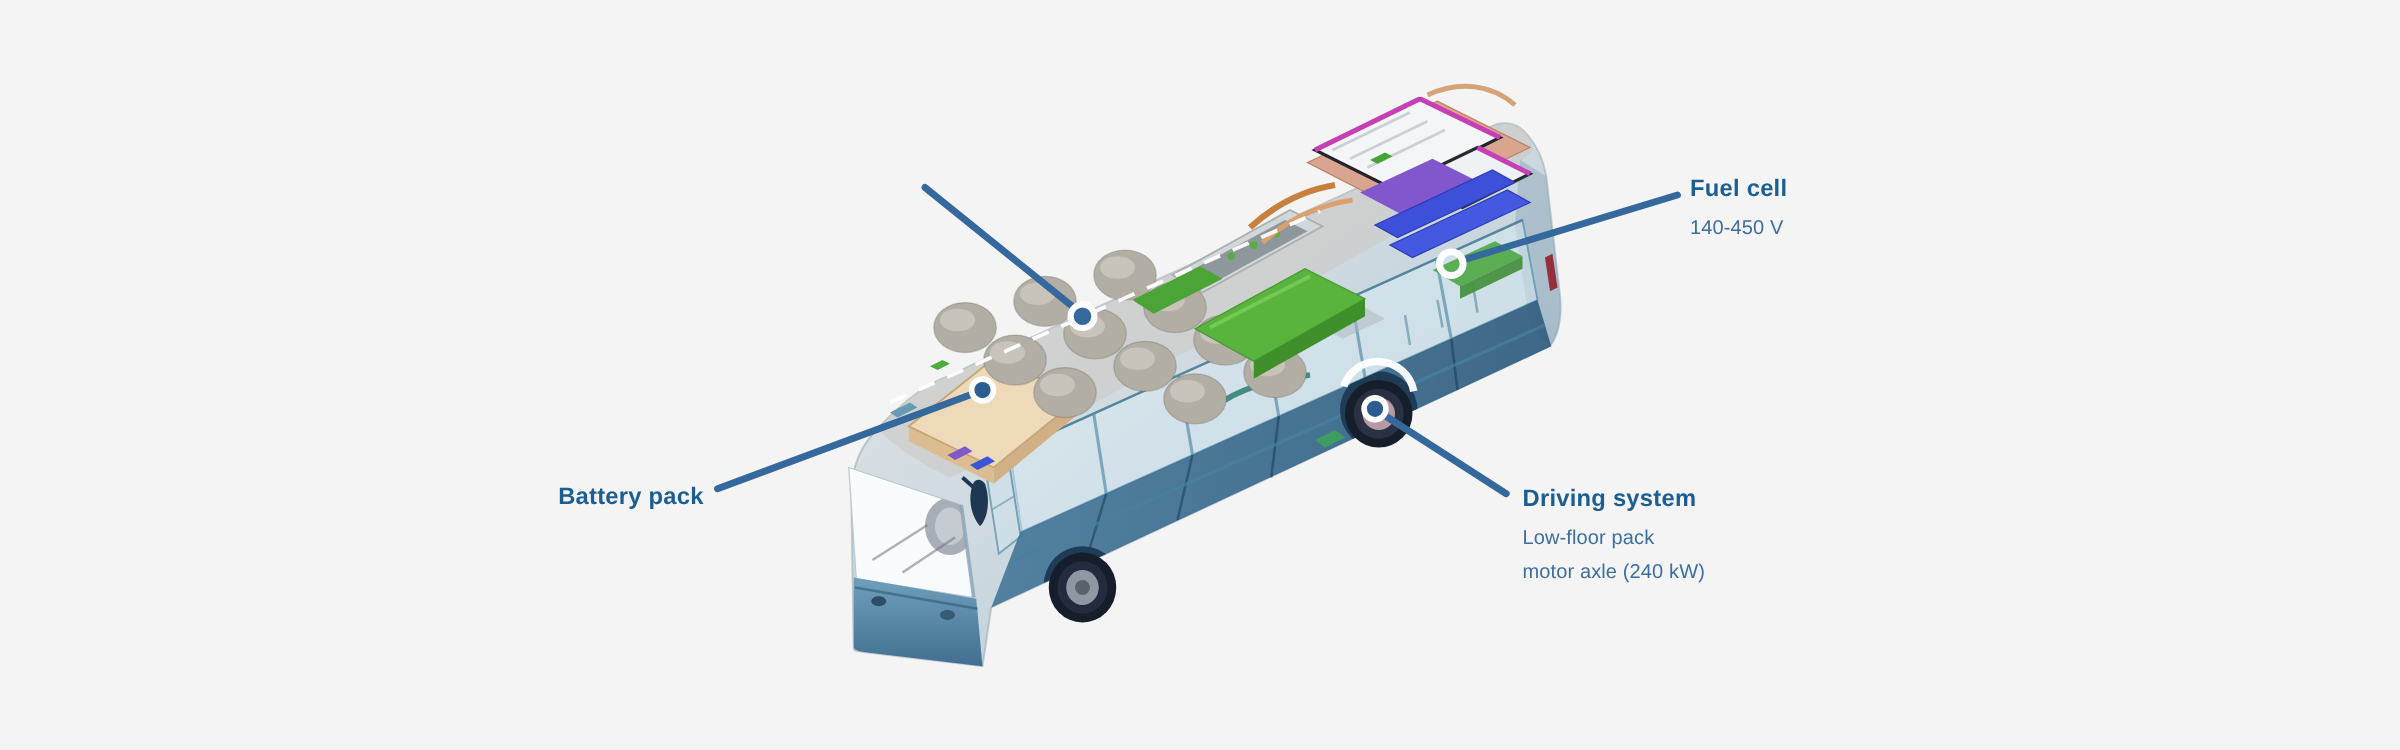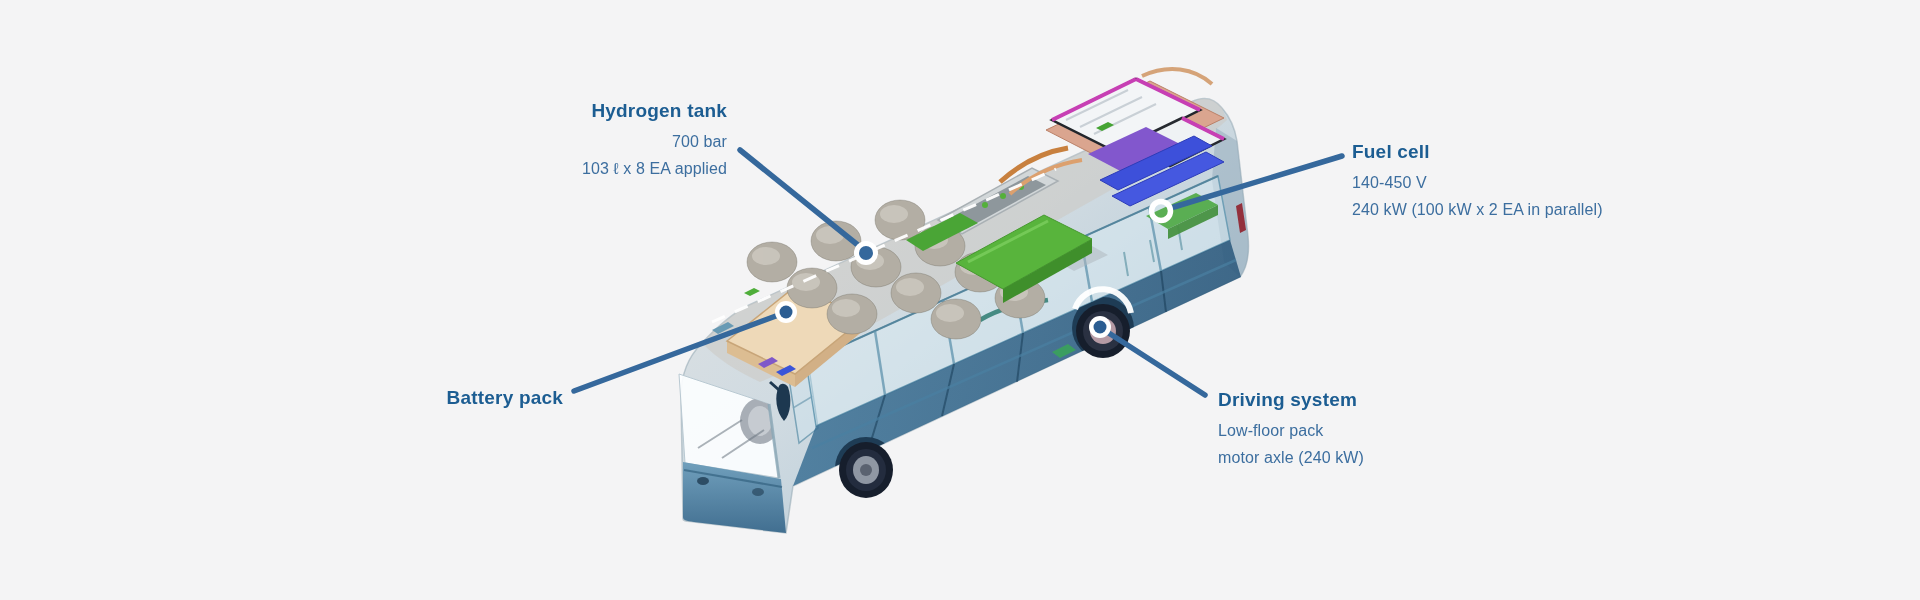--- a/index.html
+++ b/index.html
@@ -241,30 +241,24 @@
       <circle cx="786" cy="312" r="11" fill="#ffffff"></circle>
       <circle cx="786" cy="312" r="6.5" fill="#2b5d92"></circle>
     </g>
     <g>
       <circle cx="1100" cy="327" r="11" fill="#ffffff"></circle>
       <circle cx="1100" cy="327" r="6.5" fill="#2b5d92"></circle>
     </g>
   </g>
 </svg>
 
-  <div class="ann ra" style="right:1193px;top:100px;">
-    <div class="t">Hydrogen tank</div>
-    <div class="l">700 bar</div>
-    <div class="l">103 ℓ x 8 EA applied</div>
-  </div>
 
   <div class="ann" style="left:1352px;top:141px;">
     <div class="t">Fuel cell</div>
     <div class="l">140-450 V</div>
-    <div class="l">240 kW (100 kW x 2 EA in parallel)</div>
   </div>
 
   <div class="ann ra" style="right:1357px;top:387px;margin-left:12px;">
     <div class="t">Battery pack</div>
   </div>
 
   <div class="ann" style="left:1218px;top:389px;">
     <div class="t">Driving system</div>
     <div class="l">Low-floor pack</div>
     <div class="l">motor axle (240 kW)</div>

